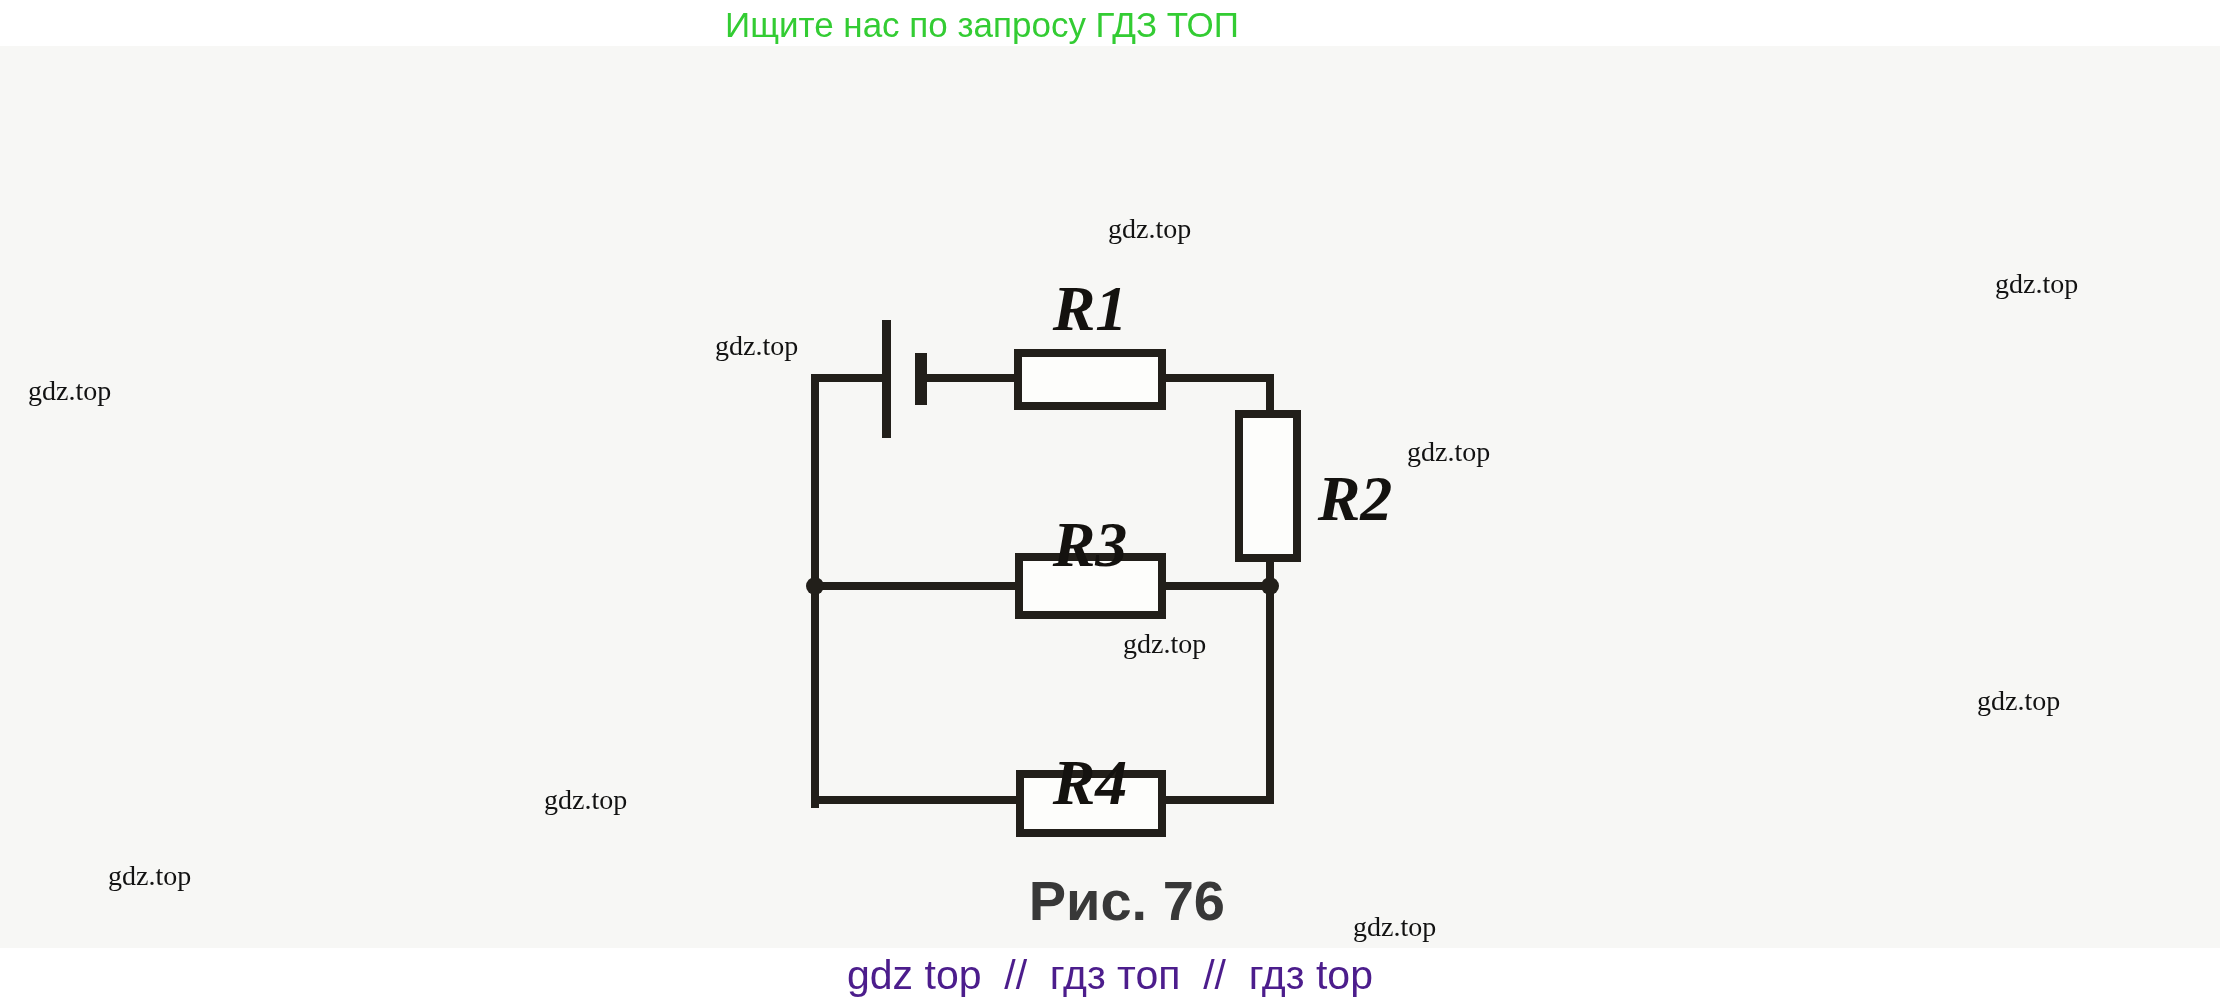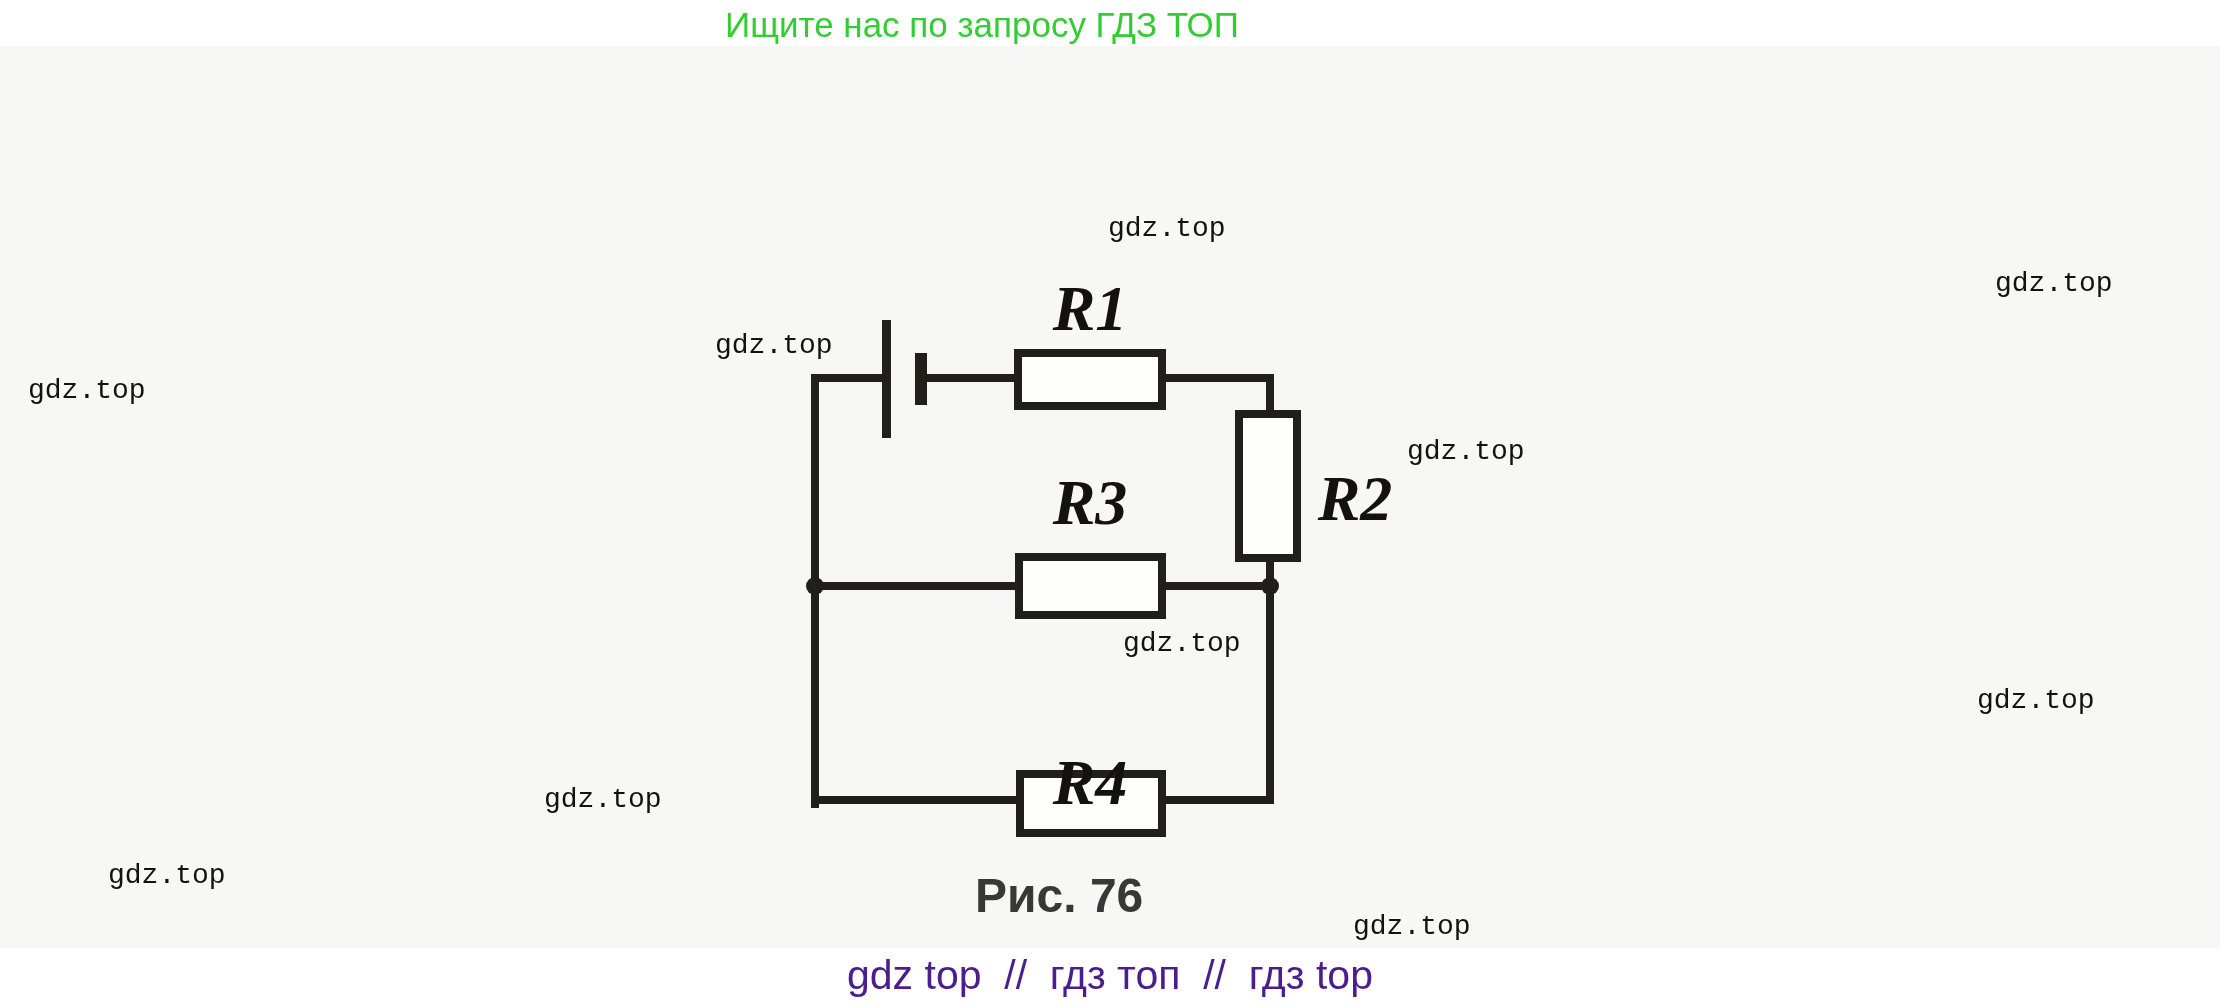--- a/index.html
+++ b/index.html
@@ -35,26 +35,26 @@
   .dot {
     position:absolute; width:18px; height:18px; border-radius:50%;
     background:#221f1a;
   }
   .rlabel {
     position:absolute; width:150px; text-align:center;
     font-family:"Liberation Serif", serif; font-weight:700; font-style:italic;
     font-size:64px; color:#14120f; line-height:1.1;
   }
   .caption {
-    position:absolute; left:975px; top:870px; width:250px; text-align:left;
-    font-weight:700; font-size:48px; color:#383838; line-height:1.1;
+    position:absolute; left:975px; top:870px; width:250px; text-align:right;
+    font-weight:700; font-size:56px; color:#383838; line-height:1.1;
   }
   .wm {
     position:absolute; font-size:28px; color:#121212; line-height:1.15;
-    font-family:Liberation Mono, monospace;
+    font-family:Liberation Serif, serif;
   }
   .footer {
     position:absolute; left:0; top:951px; width:2220px; text-align:center;
     color:#4c1d8c; font-size:41px; font-weight:500; white-space:pre; line-height:1.2;
   }
 </style>
 </head>
 <body>
 
 <div id="page">
@@ -83,21 +83,21 @@
     <div class="rbox" style="left:1014px; top:349px; width:152px; height:61px;"></div>
     <div class="rbox" style="left:1235px; top:410px; width:66px; height:152px;"></div>
     <div class="rbox" style="left:1015px; top:553px; width:151px; height:66px;"></div>
     <div class="rbox" style="left:1016px; top:770px; width:150px; height:67px;"></div>
 
     <div class="dot" style="left:806px; top:577px;"></div>
     <div class="dot" style="left:1261px; top:577px;"></div>
 
     <div class="rlabel" style="left:1015px; top:274px;">R1</div>
     <div class="rlabel" style="left:1280px; top:464px; width:150px;">R2</div>
-    <div class="rlabel" style="left:1015px; top:468px;">R3</div>
+    <div class="rlabel" style="left:1015px; top:510px;">R3</div>
     <div class="rlabel" style="left:1015px; top:704px;margin-top:44px;">R4</div>
 
   </div>
 
   <div class="caption">Рис. 76</div>
 
   <span class="wm" style="left:1108px; top:213px;">gdz.top</span>
   <span class="wm" style="left:1995px; top:268px;">gdz.top</span>
   <span class="wm" style="left:715px; top:330px;">gdz.top</span>
   <span class="wm" style="left:28px; top:375px;">gdz.top</span>

